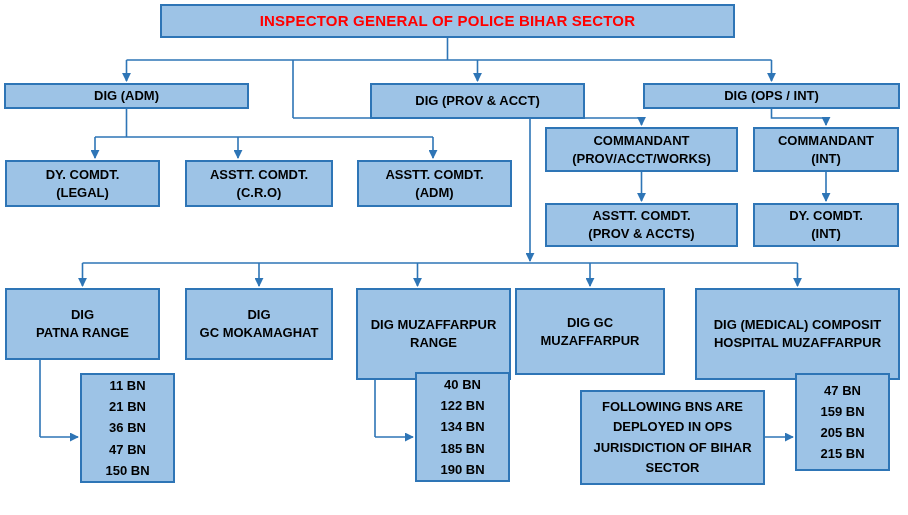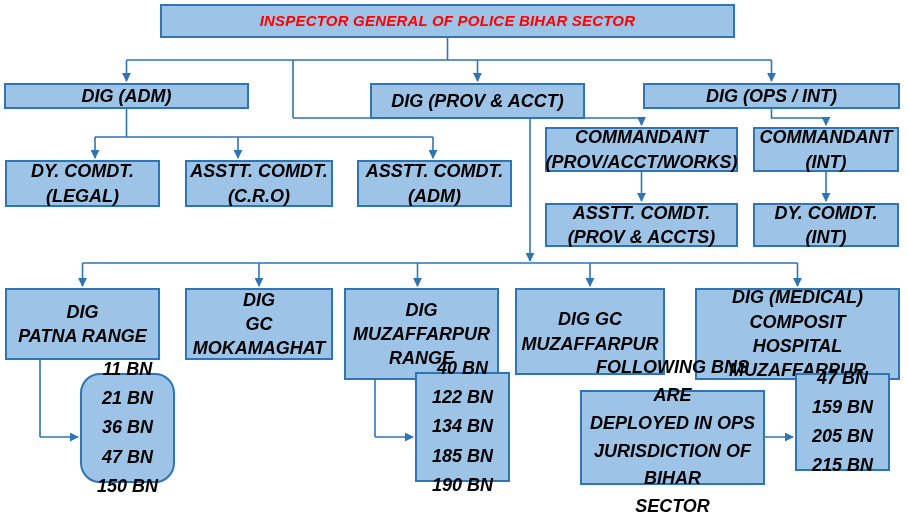--- a/index.html
+++ b/index.html
@@ -4,40 +4,39 @@
 <style>
   * { box-sizing: border-box; }
   html, body { margin: 0; padding: 0; background: #ffffff; }
   .stage {
     position: relative;
     width: 908px;
     height: 515px;
     background: var(--background, #ffffff);
     font-family: "Liberation Sans", "DejaVu Sans", sans-serif;
     overflow: hidden;
-    font-style: italic;
   }
   svg.connectors {
     position: absolute;
     left: 0; top: 0;
     width: 908px; height: 515px;
   }
   .connectors path {
     stroke: var(--connector, #2E75B6);
     stroke-width: 1.6;
     fill: none;
   }
   .connectors marker path { fill: var(--connector, #2E75B6); stroke: none; }
   .node {
     position: absolute;
     background: var(--box_fill, #9DC3E6);
     border: 2px solid var(--box_border, #2E75B6);
     color: var(--label_text, #000000);
     font-weight: bold;
-    font-size: 18px;
+    font-size: 13px;
     line-height: 1.35;
     display: flex;
     align-items: center;
     justify-content: center;
     text-align: center;
     white-space: pre-line;
     padding: 1px 3px;
   }
   .node.title-box {
     font-size: 15px;
@@ -104,28 +103,28 @@
 
   <div class="node" style="left:753px; top:127px; width:146px; height:45px;">COMMANDANT
 (INT)</div>
   <div class="node" style="left:753px; top:203px; width:146px; height:44px;">DY. COMDT.
 (INT)</div>
 
   <div class="node" style="left:5px; top:288px; width:155px; height:72px;">DIG
 PATNA RANGE</div>
   <div class="node" style="left:185px; top:288px; width:148px; height:72px;">DIG
 GC MOKAMAGHAT</div>
-  <div class="node" style="left:344px; top:288px; width:155px; height:92px;">DIG MUZAFFARPUR
+  <div class="node" style="left:356px; top:288px; width:155px; height:92px;">DIG MUZAFFARPUR
 RANGE</div>
   <div class="node" style="left:515px; top:288px; width:150px; height:87px;">DIG GC
 MUZAFFARPUR</div>
   <div class="node" style="left:695px; top:288px; width:205px; height:92px;">DIG (MEDICAL) COMPOSIT
 HOSPITAL MUZAFFARPUR</div>
 
-  <div class="node bn-list" style="left:80px; top:373px; width:95px; height:110px;border-radius:20px;">11 BN
+  <div class="node bn-list" style="left:80px; top:373px; width:95px; height:110px;">11 BN
 21 BN
 36 BN
 47 BN
 150 BN</div>
   <div class="node bn-list" style="left:415px; top:372px; width:95px; height:110px;">40 BN
 122 BN
 134 BN
 185 BN
 190 BN</div>
   <div class="node note" style="left:560px; top:390px; width:185px; height:95px;margin-left:20px;">FOLLOWING BNS ARE

